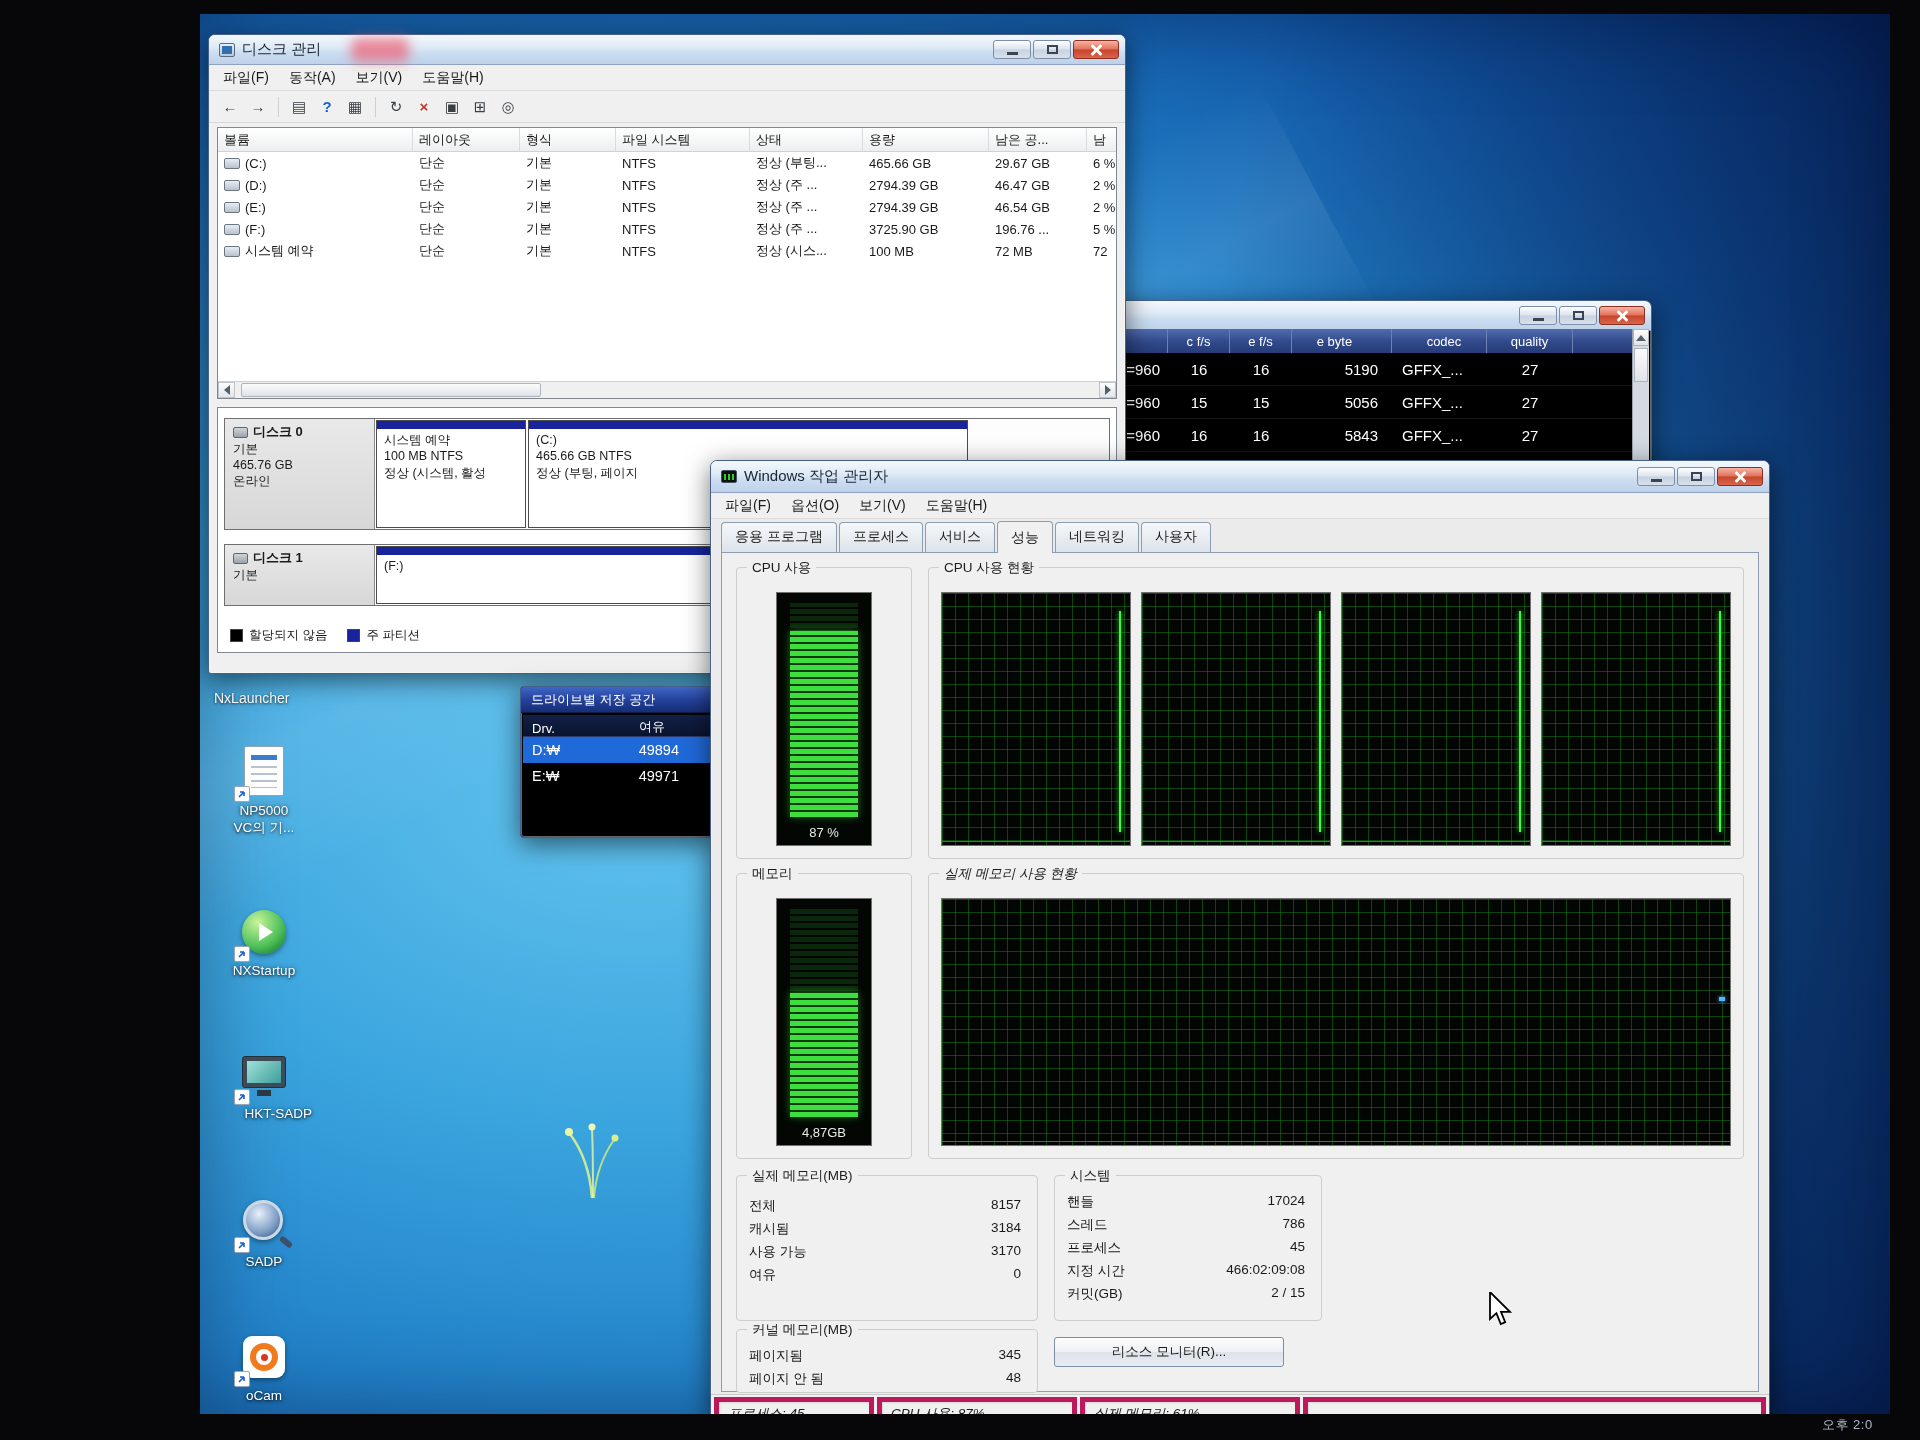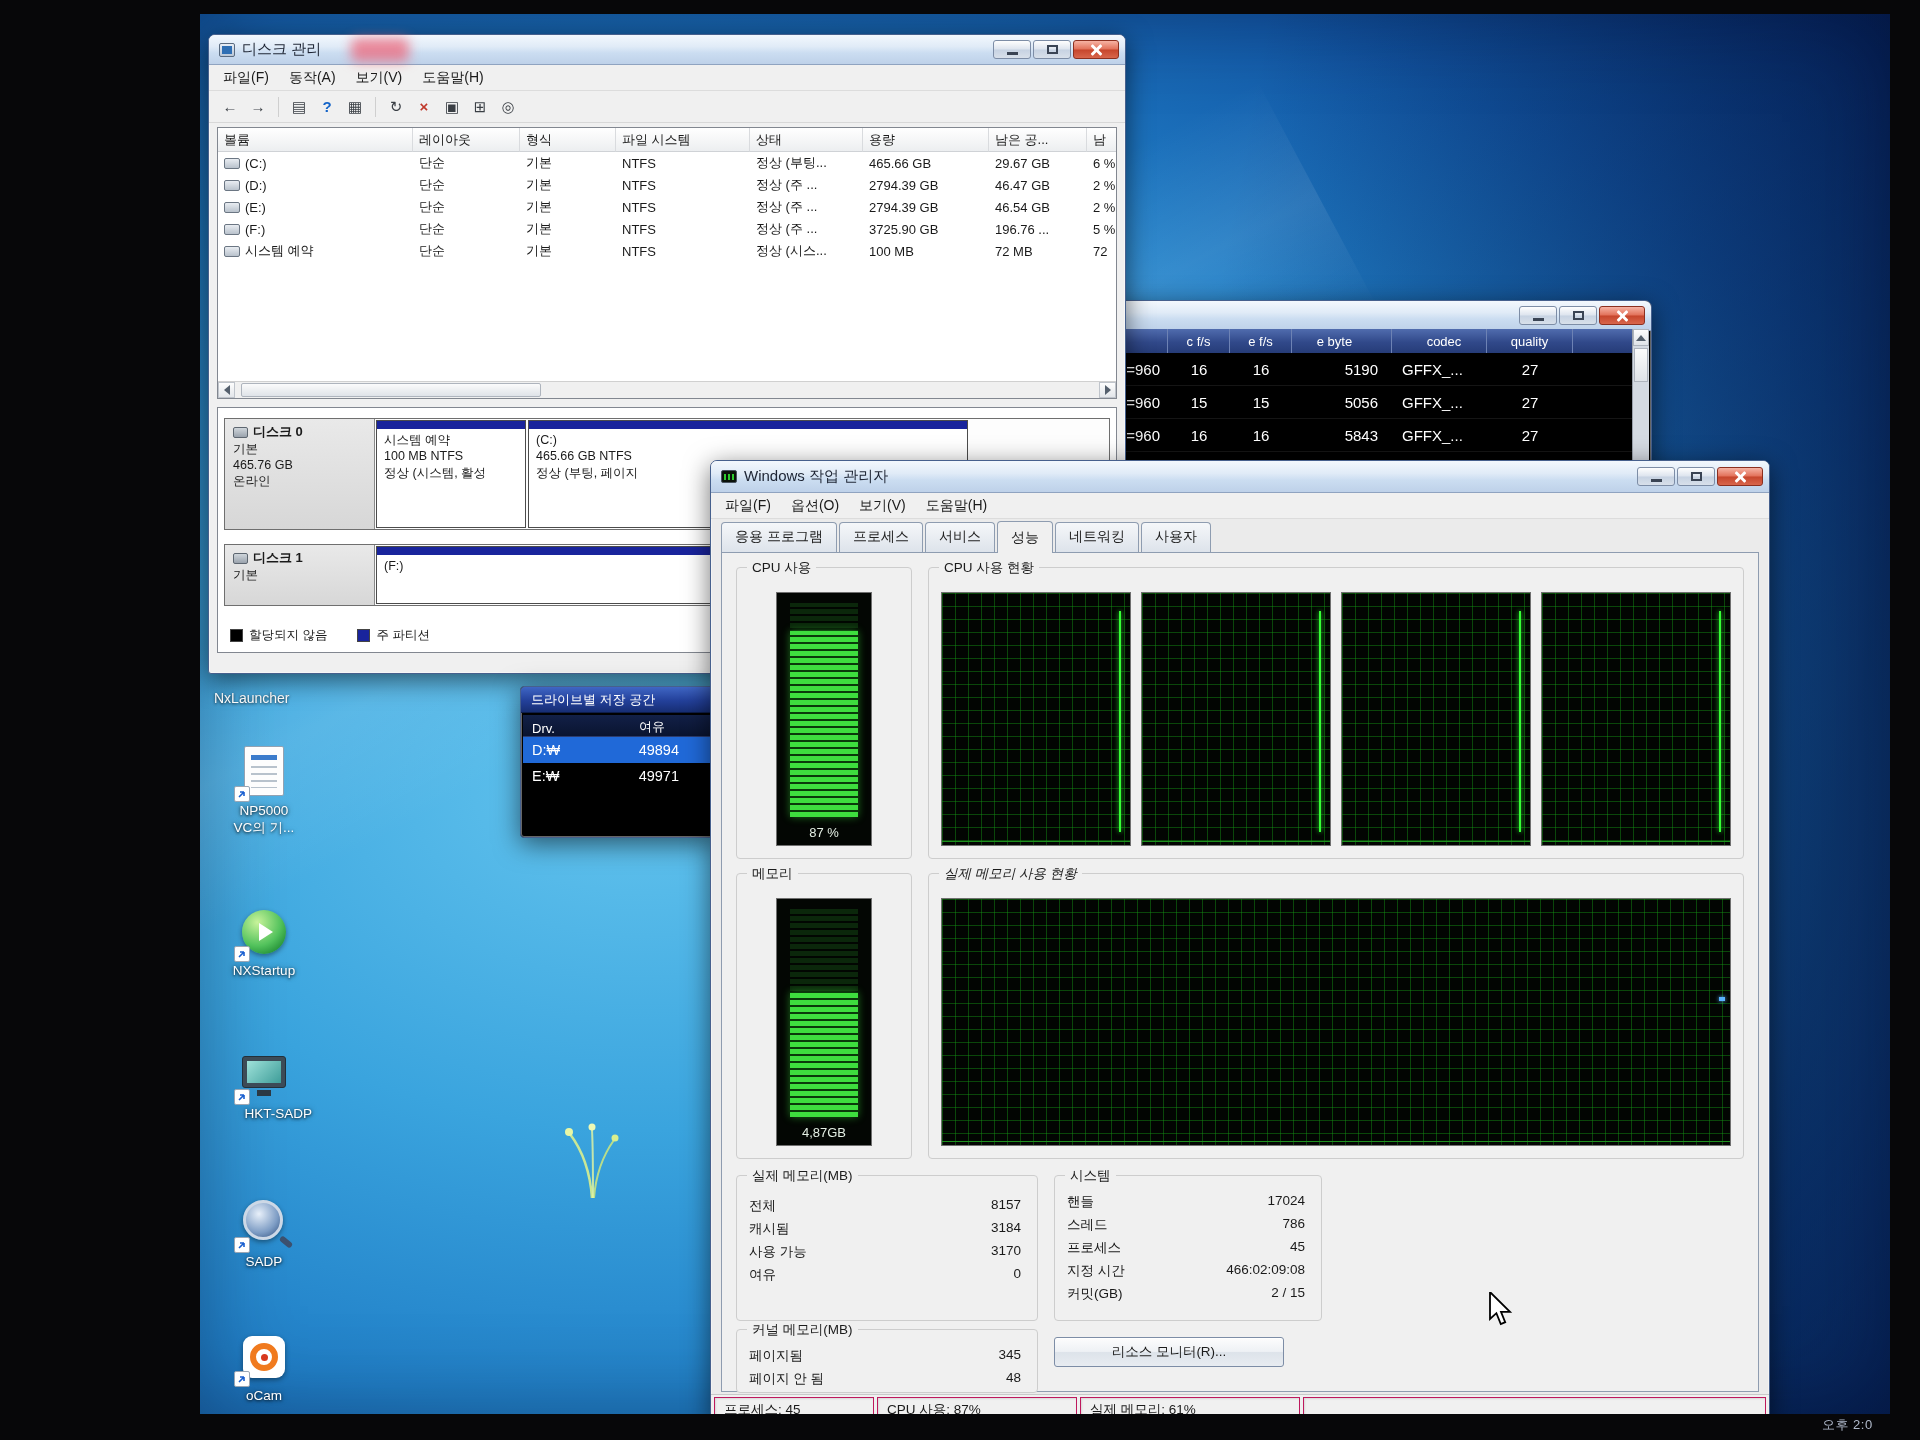--- a/index.html
+++ b/index.html
@@ -83,21 +83,21 @@
               background:#fff; border:1px solid #828790; overflow:hidden; }
   .disk-block { position:absolute; left:6px; right:6px; display:flex; border:1px solid #6f6f6f; background:#fff;}
   .disk-label { width:150px; background:linear-gradient(#e9e9e9,#d7d7d7); border-right:1px solid #8a8a8a;
                 padding:5px 8px; font-size:12.5px; line-height:1.3;}
   .disk-label b { display:flex; gap:5px; align-items:center; font-size:13px;}
   .disk-ico { width:15px; height:11px; background:linear-gradient(#cfd5db,#9aa3ad); border:1px solid #5d6670; border-radius:2px;}
   .parts { flex:1; display:flex; gap:2px; padding:1px; background:#fdfdfd;}
   .part { border:1px solid #4c4c4c; background:#fff; padding:0 0 2px 0; font-size:12.5px; line-height:1.3; overflow:hidden;}
   .part .stripe { height:8px; background:#19249c; margin-bottom:3px;}
   .part .pl { padding:0 7px; white-space:nowrap;}
-  .legend { position:absolute; left:12px; bottom:8px; display:flex; gap:30px; font-size:12.5px; align-items:center;}
+  .legend { position:absolute; left:12px; bottom:8px; display:flex; gap:20px; font-size:12.5px; align-items:center;}
   .legend .item { display:flex; gap:6px; align-items:center;}
   .sw { width:13px; height:13px; border:1px solid #444; }
   .sw.black{ background:#000;} .sw.navy{ background:#19249c;}
   .redact { position:absolute; left:142px; top:3px; width:58px; height:24px; border-radius:6px;
             background:rgba(238,95,115,.7); filter:blur(6px); }
   .dm-appico { width:16px; height:14px; background:linear-gradient(#e8eef6,#b9c6d6); border:1px solid #5a6b80; border-radius:2px; position:relative;}
   .dm-appico::after{ content:""; position:absolute; inset:2px; background:#2f6fb4;}
   
   .codec-body { position:absolute; left:2px; right:2px; top:28px; bottom:2px; background:#000; overflow:hidden;}
   .cd-hdr { display:flex; height:24px; font-size:13px; color:#fff;
@@ -152,21 +152,21 @@
   .memtick { position:absolute; right:5px; top:40%; width:6px; height:4px; background:#5ab2ff; box-shadow:0 0 4px #5ab2ff;}
   .kv { display:flex; justify-content:space-between; padding:2.5px 16px 2.5px 12px; font-size:13.5px;}
   .kv .v { text-align:right; }
   .kvwrap { position:absolute; left:0; right:0; top:18px; }
   .btn { position:absolute; height:30px; border:1px solid #7d8da6; border-radius:3px; font-size:13.5px;
          background:linear-gradient(#fdfdfd,#eef1f5 48%,#dde3ea 52%,#e8ecf1);
          display:flex; align-items:center; justify-content:center; color:#1c1c1c;
          box-shadow:0 1px 0 rgba(255,255,255,.8) inset;}
   .statusbar { position:absolute; left:0; right:0; bottom:0; height:28px; background:#f0f0f0;
                border-top:1px solid #c9c9c9; display:flex; gap:3px; padding:2px 3px; font-size:13.5px;}
-  .scell { border:1px solid #be185d; box-shadow:inset 1px 1px 2px rgba(0,0,0,.1); padding:3px 9px; white-space:nowrap;}
+  .scell { border:5px solid #be185d; box-shadow:inset 1px 1px 2px rgba(0,0,0,.1); padding:3px 9px; white-space:nowrap;font-style:italic;}
   .scell.s0{width:160px;} .scell.s1{width:200px;} .scell.s2{width:220px;} .scell.fill{flex:1;}
   .tm-appico { width:16px; height:13px; border:1px solid #47525f; background:#0a120a; position:relative; border-radius:2px;}
   .tm-appico::after { content:""; position:absolute; left:2px; right:2px; bottom:2px; height:6px;
       background:repeating-linear-gradient(to right,#2ecc2e 0 2px, transparent 2px 4px);}
   
   .dicon { position:absolute; width:96px; text-align:center; color:#fff; font-size:13.5px;
            text-shadow:0 1px 3px rgba(0,0,0,.85), 0 0 6px rgba(0,0,0,.4); line-height:1.25;}
   .art { width:54px; height:54px; margin:0 auto 4px; position:relative; }
   .sc-badge { position:absolute; left:-3px; bottom:-3px; width:16px; height:16px; background:#fff;
               border:1px solid #9aa6b4; border-radius:2px; display:flex; align-items:center; justify-content:center;}

